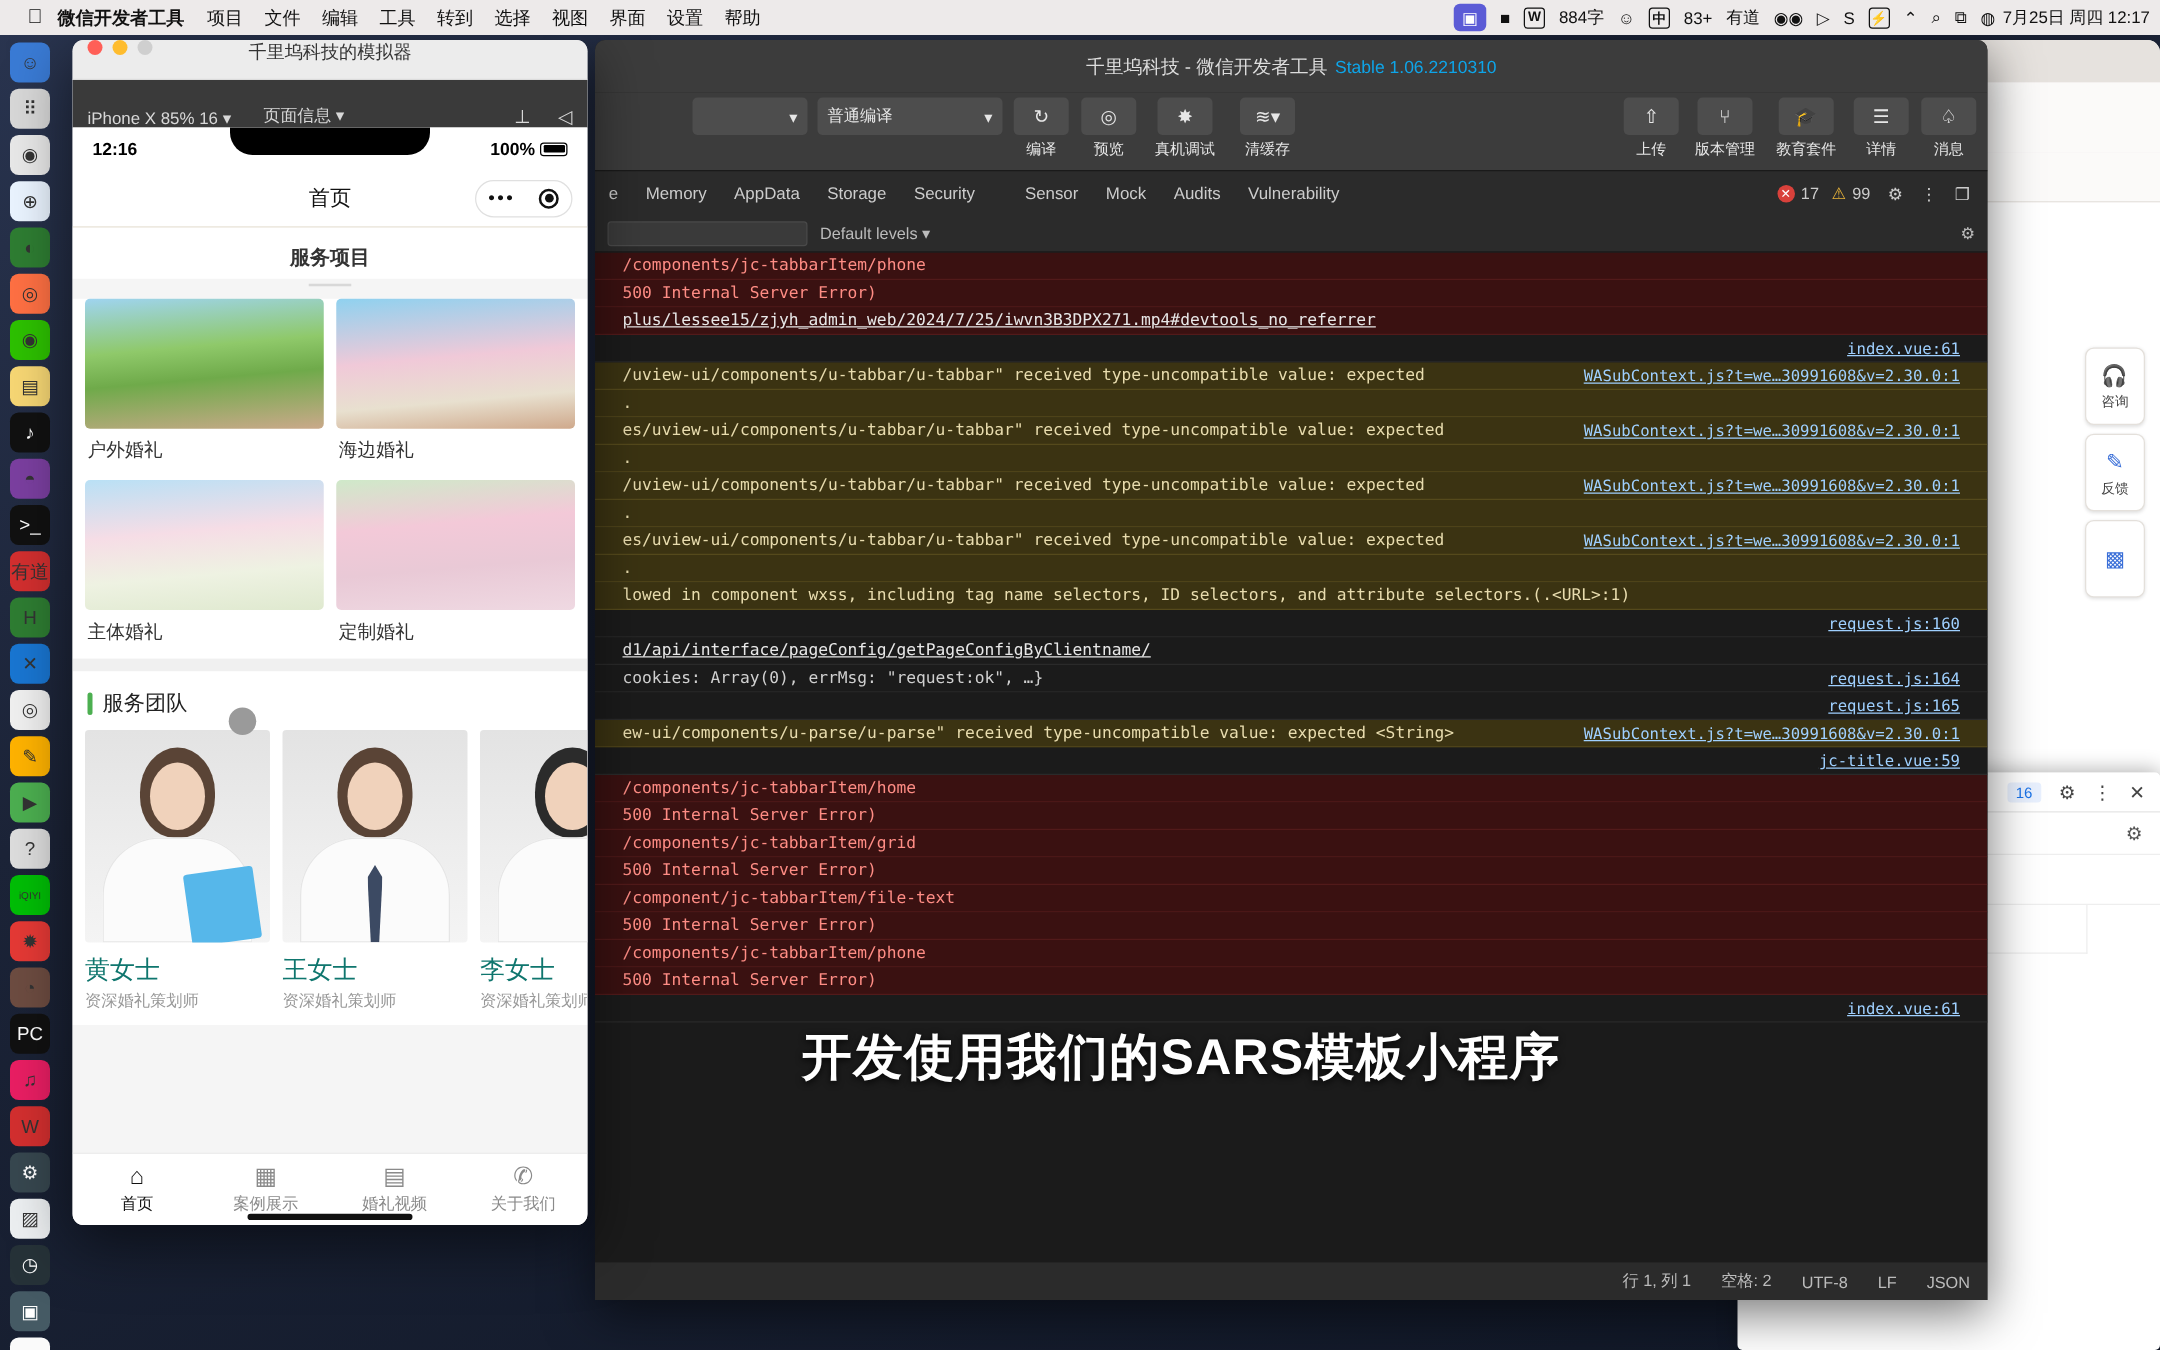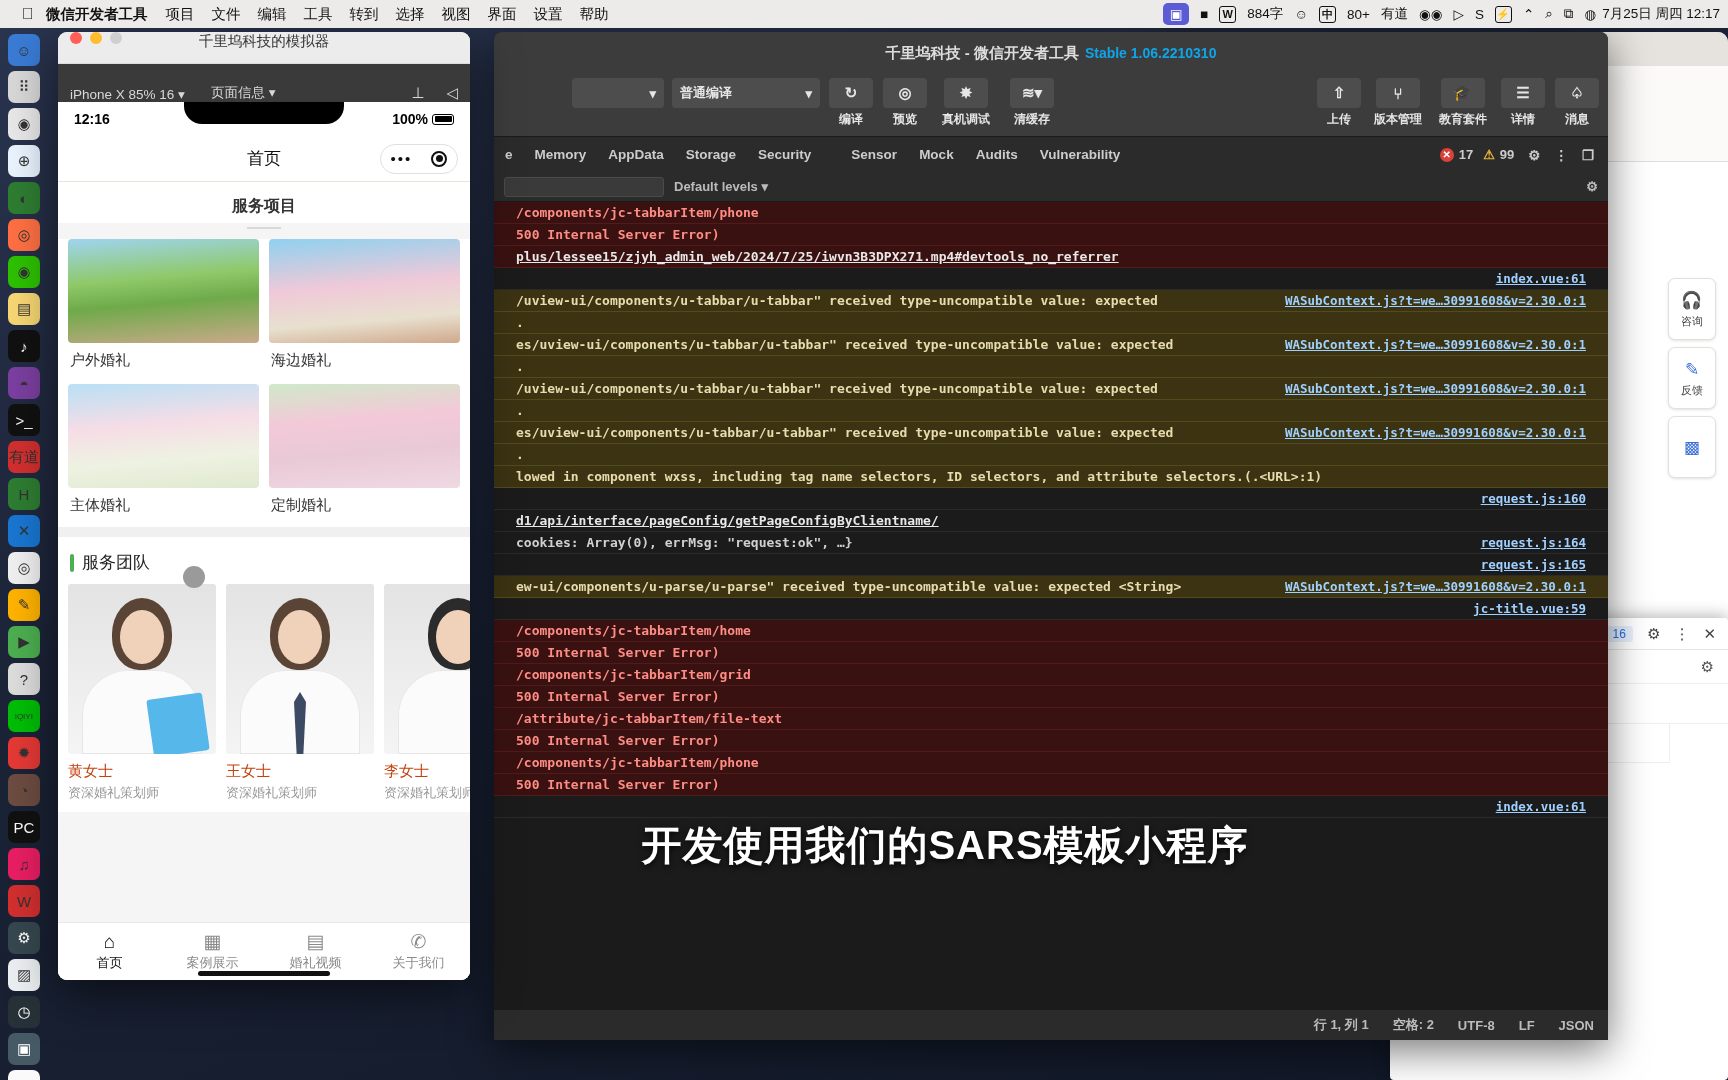--- a/index.html
+++ b/index.html
@@ -62,23 +62,23 @@
   .net-cells{display:flex;font-size:14px;color:#222;}
   .net-cell{padding:10px 12px;border-right:1px solid #eee;border-bottom:1px solid #eee;}
 
   
   .dock{position:absolute;left:4px;top:34px;width:40px;height:1040px;
      display:flex;flex-direction:column;align-items:center;gap:5px;z-index:30;}
   .dock-ico{width:32px;height:32px;border-radius:7px;display:flex;align-items:center;
      justify-content:center;font-size:15px;color:#fff;flex:none;}
 
   
-  #devtools{position:absolute;left:494px;top:32px;width:1114px;height:1008px;
+  #devtools{position:absolute;left:476px;top:32px;width:1114px;height:1008px;
      background:#242424;border-radius:8px 8px 0 0;overflow:hidden;z-index:20;
-     box-shadow:0 10px 40px rgba(0,0,0,.55);font-weight:bold;}
+     box-shadow:0 10px 40px rgba(0,0,0,.55);}
   .dt-title{height:42px;background:#3c3c3c;display:flex;align-items:center;
      justify-content:center;color:#ddd;font-size:15px;}
   .dt-title .ver{color:#0ea5e9;margin-left:6px;font-size:14px;}
   .dt-toolbar{height:62px;background:#3c3c3c;display:flex;align-items:flex-start;
      padding:4px 8px 0 8px;position:relative;}
   .tb-group{display:flex;gap:8px;align-items:flex-start;}
   .tb-btn{display:flex;flex-direction:column;align-items:center;width:46px;color:#e6e6e6;}
   .tb-sq{background:#4d4d4d;border-radius:4px;width:44px;height:30px;
      display:flex;align-items:center;justify-content:center;font-size:15px;}
   .tb-lbl{font-size:12px;margin-top:3px;white-space:nowrap;}
@@ -171,21 +171,21 @@
      width:60px;height:72px;border-radius:50% 50% 45% 45%;background:#5a4436;}
   .av-face{position:absolute;left:50%;top:26px;transform:translateX(-50%);
      width:44px;height:54px;border-radius:50%;background:#f0d2bb;}
   .av-body{position:absolute;left:50%;bottom:0;transform:translateX(-50%);
      width:120px;height:84px;border-radius:46px 46px 0 0;background:#fbfbfb;
      box-shadow:inset 0 0 0 1px #e6e6e6;}
   .av-tie{position:absolute;left:50%;bottom:0;transform:translateX(-50%);
      width:12px;height:62px;background:#3c4a63;clip-path:polygon(50% 0,100% 16%,78% 100%,22% 100%,0 16%);}
   .av-clip{position:absolute;right:10px;bottom:0;width:56px;height:58px;
      background:#56b7ea;transform:rotate(-8deg);border-radius:3px;}
-  .m-name{font-size:15px;color:#c2410c;padding-top:8px;}
+  .m-name{font-size:20px;color:#0f766e;padding-top:8px;}
   .m-role{font-size:13px;color:#999;padding-top:3px;}
   .tabbar{height:58px;background:#fff;border-top:1px solid #e8e8e8;
      display:flex;align-items:center;position:absolute;bottom:0;left:0;right:0;}
   .tabitem{flex:1;display:flex;flex-direction:column;align-items:center;gap:3px;color:#8a8a8a;font-size:13px;}
   .tabitem.active{color:#111;}
   .tabico{font-size:19px;line-height:1;}
   .homebar{position:absolute;bottom:4px;left:50%;transform:translateX(-50%);
      width:132px;height:5px;background:#111;border-radius:3px;}
   .scrollknob{position:absolute;left:183px;top:566px;width:22px;height:22px;
      border-radius:50%;background:#9a9a9a;z-index:55;}
@@ -362,21 +362,21 @@
       <div class="logrow info"><span></span><span class="src">request.js:160</span></div>
       <div class="logrow info"><span class="lnk">d1/api/interface/pageConfig/getPageConfigByClientname/</span></div>
       <div class="logrow info"><span>cookies: Array(0), errMsg: "request:ok", …}</span><span class="src">request.js:164</span></div>
       <div class="logrow info"><span></span><span class="src">request.js:165</span></div>
       <div class="logrow warn"><span>ew-ui/components/u-parse/u-parse" received type-uncompatible value: expected &lt;String&gt;</span><span class="src">WASubContext.js?t=we…30991608&amp;v=2.30.0:1</span></div>
       <div class="logrow info"><span></span><span class="src">jc-title.vue:59</span></div>
       <div class="logrow err"><span>/components/jc-tabbarItem/home</span></div>
       <div class="logrow err"><span>500 Internal Server Error)</span></div>
       <div class="logrow err"><span>/components/jc-tabbarItem/grid</span></div>
       <div class="logrow err"><span>500 Internal Server Error)</span></div>
-      <div class="logrow err"><span>/attribute/jc-tabbarItem/file-text</span></div>
+      <div class="logrow err"><span>/component/jc-tabbarItem/file-text</span></div>
       <div class="logrow err"><span>500 Internal Server Error)</span></div>
       <div class="logrow err"><span>/components/jc-tabbarItem/phone</span></div>
       <div class="logrow err"><span>500 Internal Server Error)</span></div>
       <div class="logrow info"><span></span><span class="src">index.vue:61</span></div>
     </div>
 
   <div class="dt-status">
     <span>行 1, 列 1</span>
     <span>空格: 2</span>
     <span>UTF-8</span>
@@ -563,21 +563,21 @@
   <span class="mitem">设置</span>
   <span class="mitem">帮助</span>
   <span class="spacer"></span>
   <span class="mb-right" id="mb-right">
       <span class="mb-badge">▣</span>
       <span class="mb-icon">■</span>
       <span class="glyph-box">W</span>
       <span class="mb-icon">884字</span>
       <span class="mb-icon">☺</span>
       <span class="glyph-box">中</span>
-      <span class="mb-icon">80+</span>
+      <span class="mb-icon">83+</span>
       <span class="mb-icon">有道</span>
       <span class="mb-icon">◉◉</span>
       <span class="mb-icon">▷</span>
       <span class="mb-icon">S</span>
       <span class="glyph-box">⚡</span>
       <span class="mb-icon">⌃</span>
       <span class="mb-icon">⌕</span>
       <span class="mb-icon">⧉</span>
       <span class="mb-icon">◍</span>
     </span>

